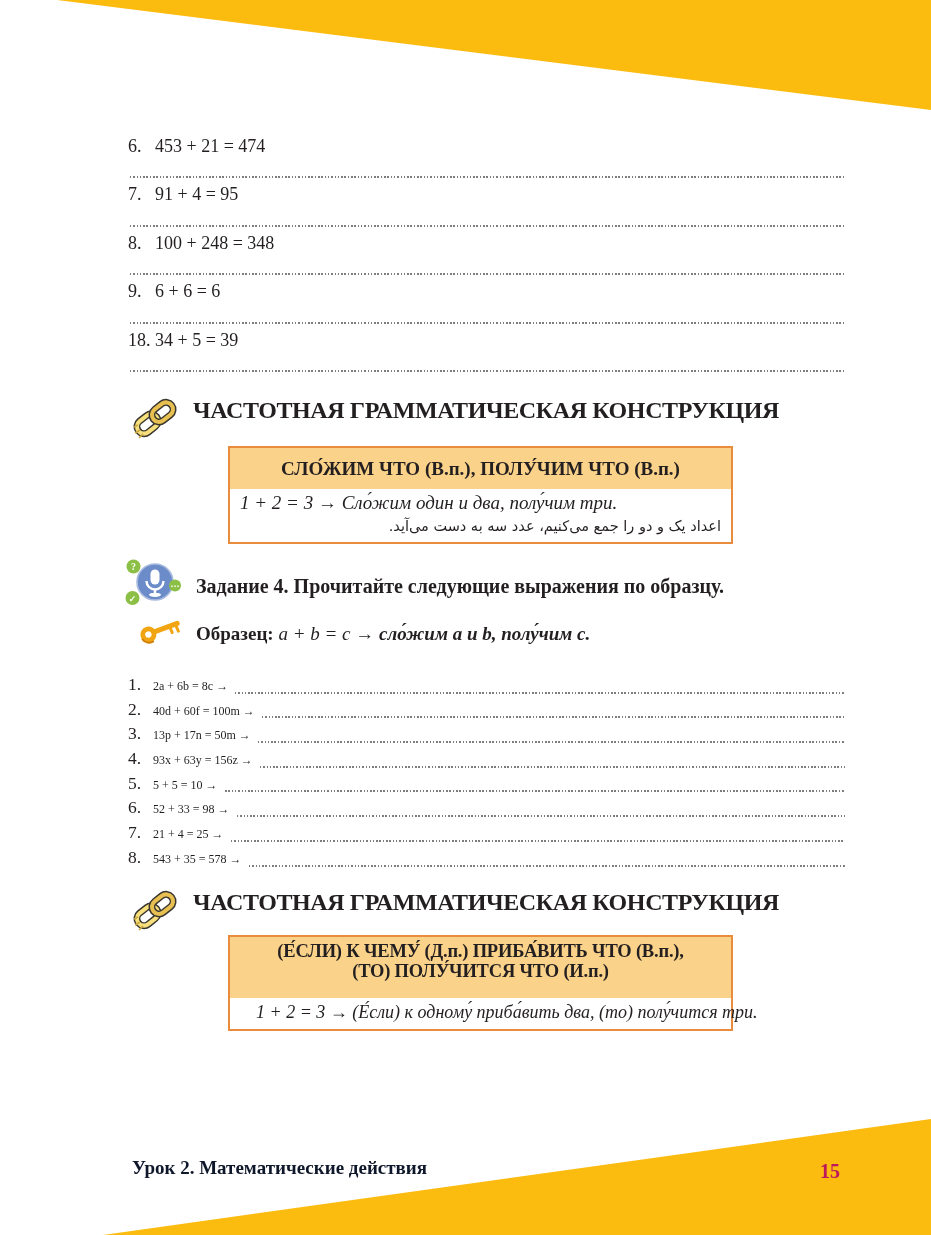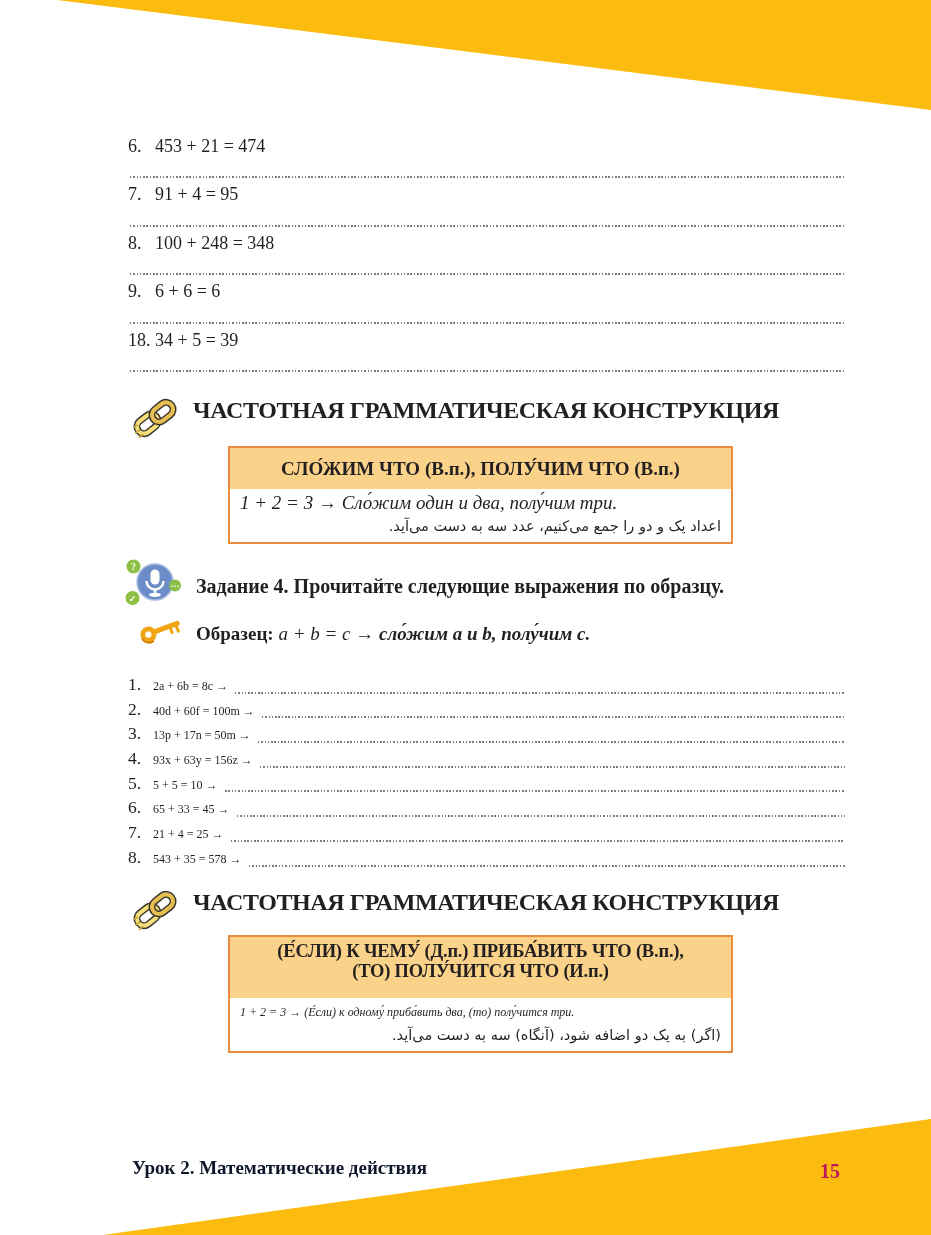--- a/index.html
+++ b/index.html
@@ -24,21 +24,21 @@
   .gicon{position:absolute;left:130px;z-index:1;}
 
   
   .gbox{position:absolute;left:228px;width:505px;border:2px solid #E98C3D;background:#fff;
         box-sizing:border-box;z-index:1;}
   .gbox-title{background:#FAD289;text-align:center;font-weight:bold;font-size:19px;
               line-height:22px;padding:10px 4px 9px;white-space:nowrap;}
   .gbox-title.two{font-size:18.5px;line-height:20px;padding:4px 2px 17px;letter-spacing:-0.2px;}
   .gbox-body{padding:2px 10px 5px;}
   .ex-ru{font-style:italic;font-size:19px;line-height:24px;white-space:nowrap;}
-  .ex-ru.long{font-size:12px;}
+  .ex-ru.long{font-size:18px;margin-left:16px;}
   .ex-fa{direction:rtl;text-align:right;font-size:14.5px;line-height:22px;
          font-family:"DejaVu Sans","Liberation Sans",sans-serif;}
 
   
   .task-title{position:absolute;left:196px;top:574px;font-weight:bold;font-size:20px;
               line-height:24px;z-index:1;white-space:nowrap;}
   .sample{position:absolute;left:196px;top:622px;font-size:19px;line-height:24px;z-index:1;white-space:nowrap;}
   .sample .lbl{font-weight:bold;}
   .sample .frm{font-style:italic;margin-top:44px;}
   .sample .ans{font-style:italic;font-weight:bold;}
@@ -155,21 +155,21 @@
       <span class="eq">93x + 63y = 156z →</span>
       <span class="tail"></span>
   </div>
   <div class="trow">
     <span class="num">5.</span>
       <span class="eq">5 + 5 = 10 →</span>
       <span class="tail"></span>
   </div>
   <div class="trow">
     <span class="num">6.</span>
-      <span class="eq">65 + 33 = 45 →</span>
+      <span class="eq">52 + 33 = 98 →</span>
       <span class="tail"></span>
   </div>
   <div class="trow">
     <span class="num">7.</span>
       <span class="eq">21 + 4 = 25 →</span>
       <span class="tail"></span>
   </div>
   <div class="trow">
     <span class="num">8.</span>
       <span class="eq">543 + 35 = 578 →</span>
@@ -188,18 +188,17 @@
 </svg>
 <div class="ghead" style="top:888px">ЧАСТОТНАЯ ГРАММАТИЧЕСКАЯ КОНСТРУКЦИЯ</div>
 
 <div class="gbox" style="top:935px">
   <div class="gbox-title two">
     <div>(Е́СЛИ) К ЧЕМУ́ (Д.п.) ПРИБА́ВИТЬ ЧТО (В.п.),</div>
     <div>(ТО) ПОЛУ́ЧИТСЯ ЧТО (И.п.)</div>
   </div>
   <div class="gbox-body">
     <div class="ex-ru long">1 + 2 = 3 → (Е́сли) к одному́ приба́вить два, (то) полу́чится три.</div>
-    <div class="ex-fa">(اگر) به یک دو اضافه شود، (آنگاه) سه به دست می‌آید.</div>
   </div>
 </div>
 
 <div class="f-title">Урок 2. Математические действия</div>
 <div class="f-num">15</div>
 
 </body></html>

